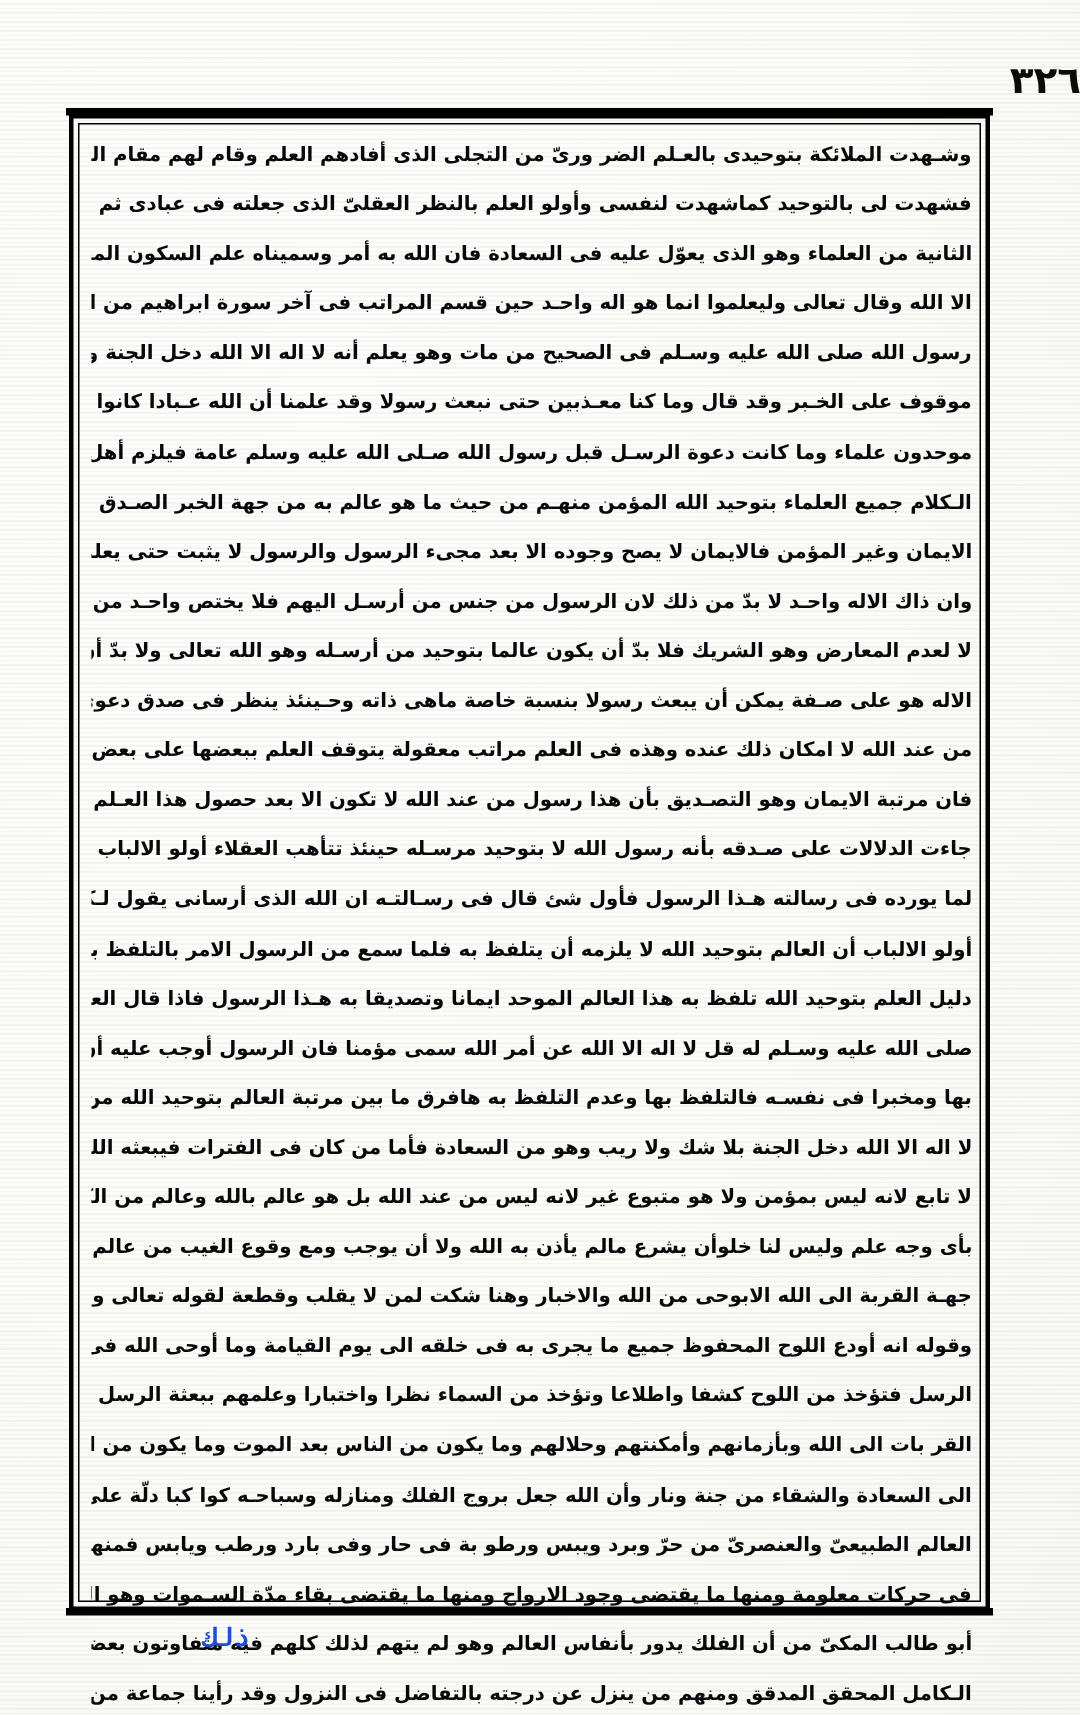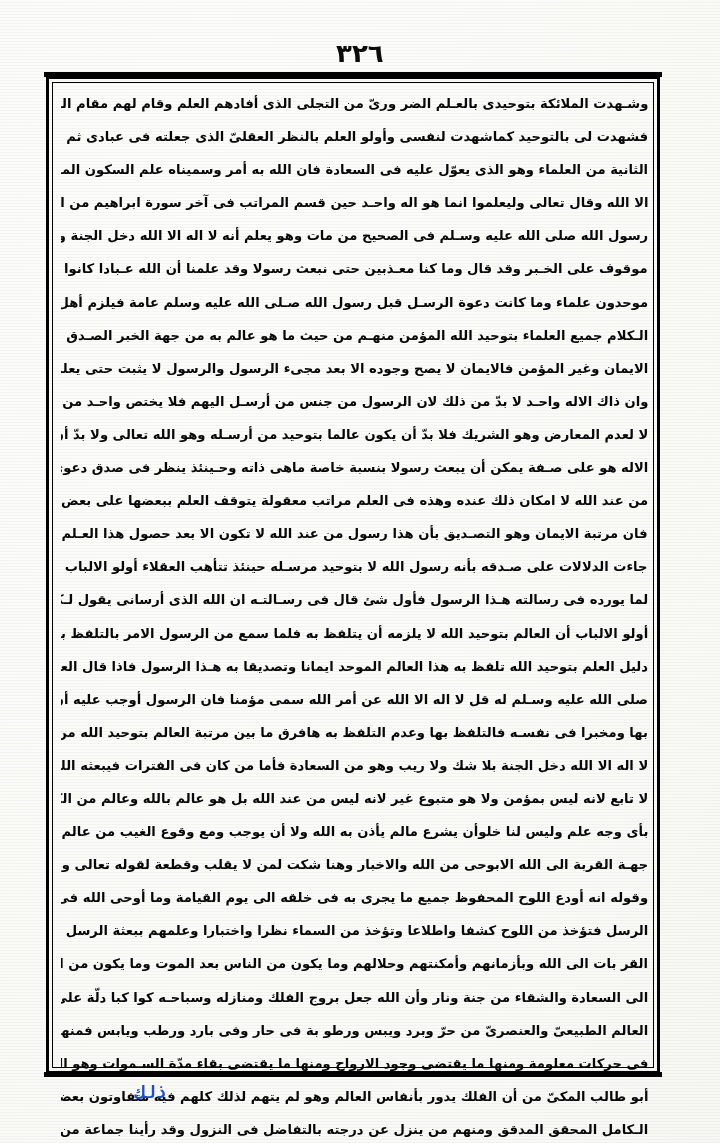--- a/index.html
+++ b/index.html
@@ -21,21 +21,20 @@
 
   
   .page-header {
     position: absolute;
     top: 36px;
     left: 0;
     right: 0;
     height: 34px;
     display: flex;
     align-items: center;
-    justify-content: center;
   }
   .page-number {
     font-family: "DejaVu Sans", sans-serif;
     font-size: 25px;
     font-weight: 700;
     letter-spacing: 1px;
     color: #0b0b0b;
     line-height: 1;
     transform: scaleX(1.04);
   }

